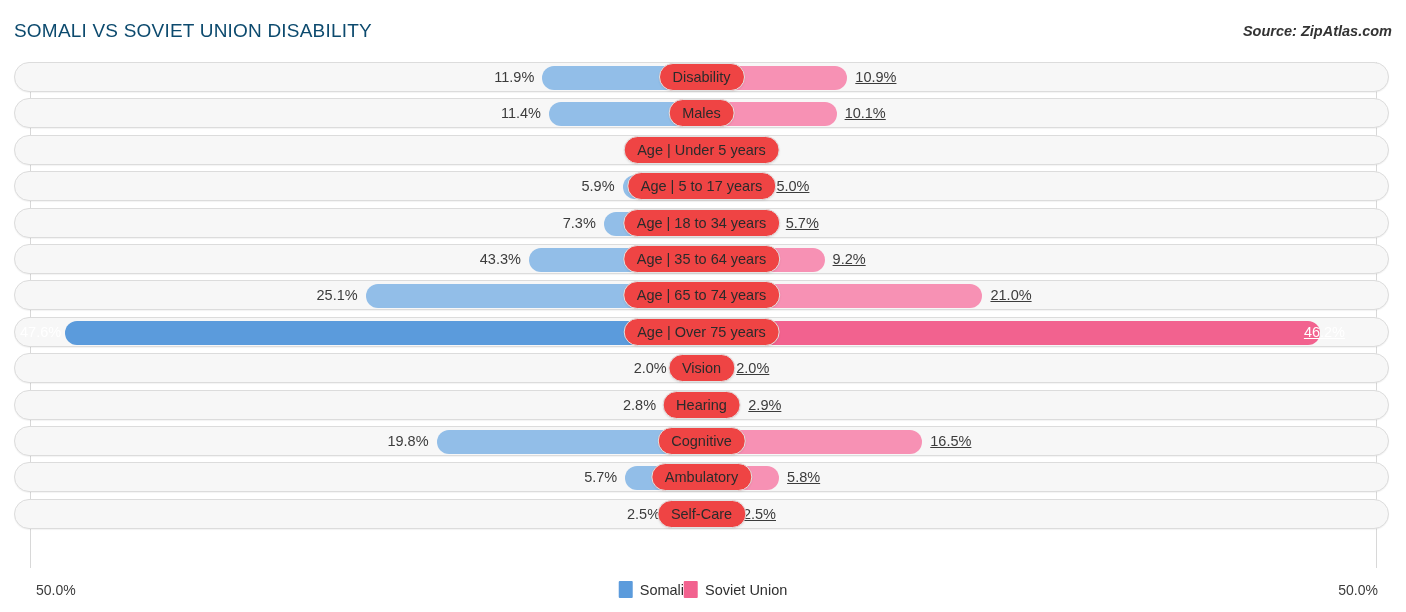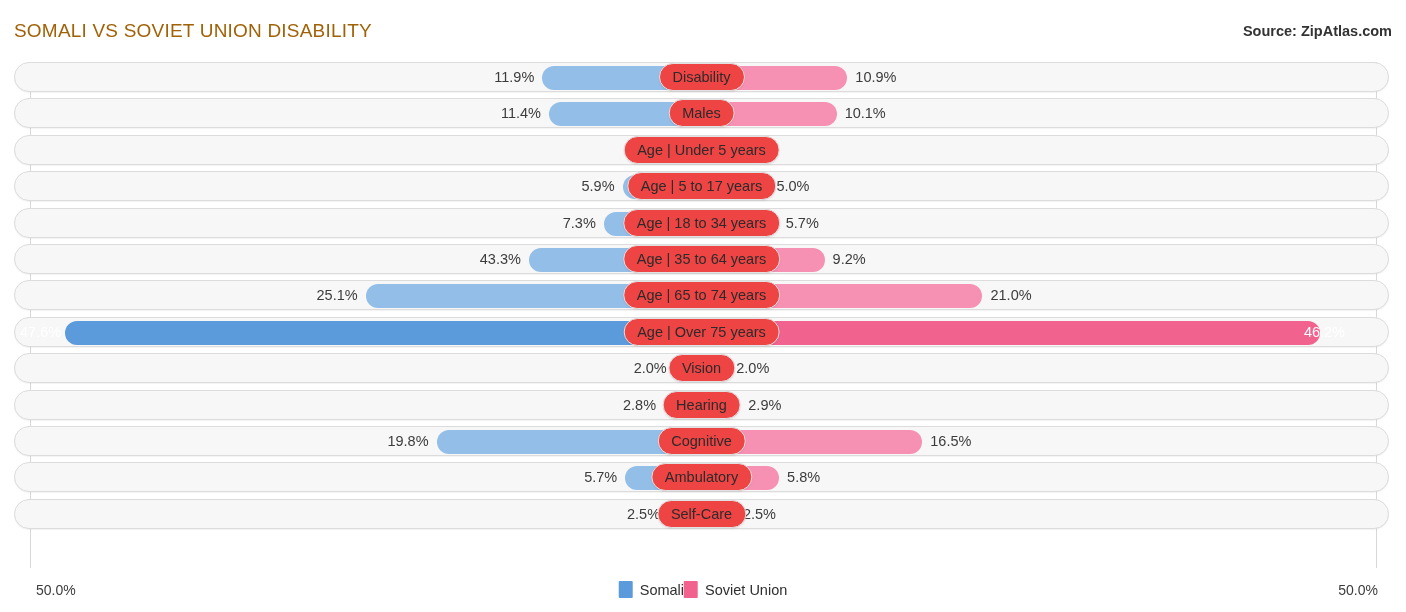--- a/index.html
+++ b/index.html
@@ -21,28 +21,29 @@
     position: relative;
     height: 62px;
   }
   .chart-title {
     position: absolute;
     left: 14px;
     top: 20px;
     font-size: 19px;
     font-weight: 400;
     letter-spacing: .2px;
-    color: #a16207;
+    color: #0c4a6e;
     white-space: nowrap;
   }
   .chart-source {
     position: absolute;
     right: 14px;
     top: 23px;
     font-size: 14.5px;
+    font-style: italic;
     font-weight: bold;
     color: #333;
     white-space: nowrap;
     text-align: center;
   }
 
   
   .plot {
     position: absolute;
     left: 0;
@@ -109,21 +110,21 @@
   .val {
     position: absolute;
     top: 0;
     height: 30px;
     line-height: 30px;
     font-size: 14.5px;
     color: #3c3c3c;
     white-space: nowrap;
   }
   .val.left  { text-align: right; }
-  .val.right { text-align: left; }
+  .val.right { text-align: left; text-decoration: underline; }
   .row.hl .val {
     color: #ffffff;
   }
 
   
   .center-pill {
     position: absolute;
     left: 50%;
     top: 1px;
     transform: translateX(-50%);

